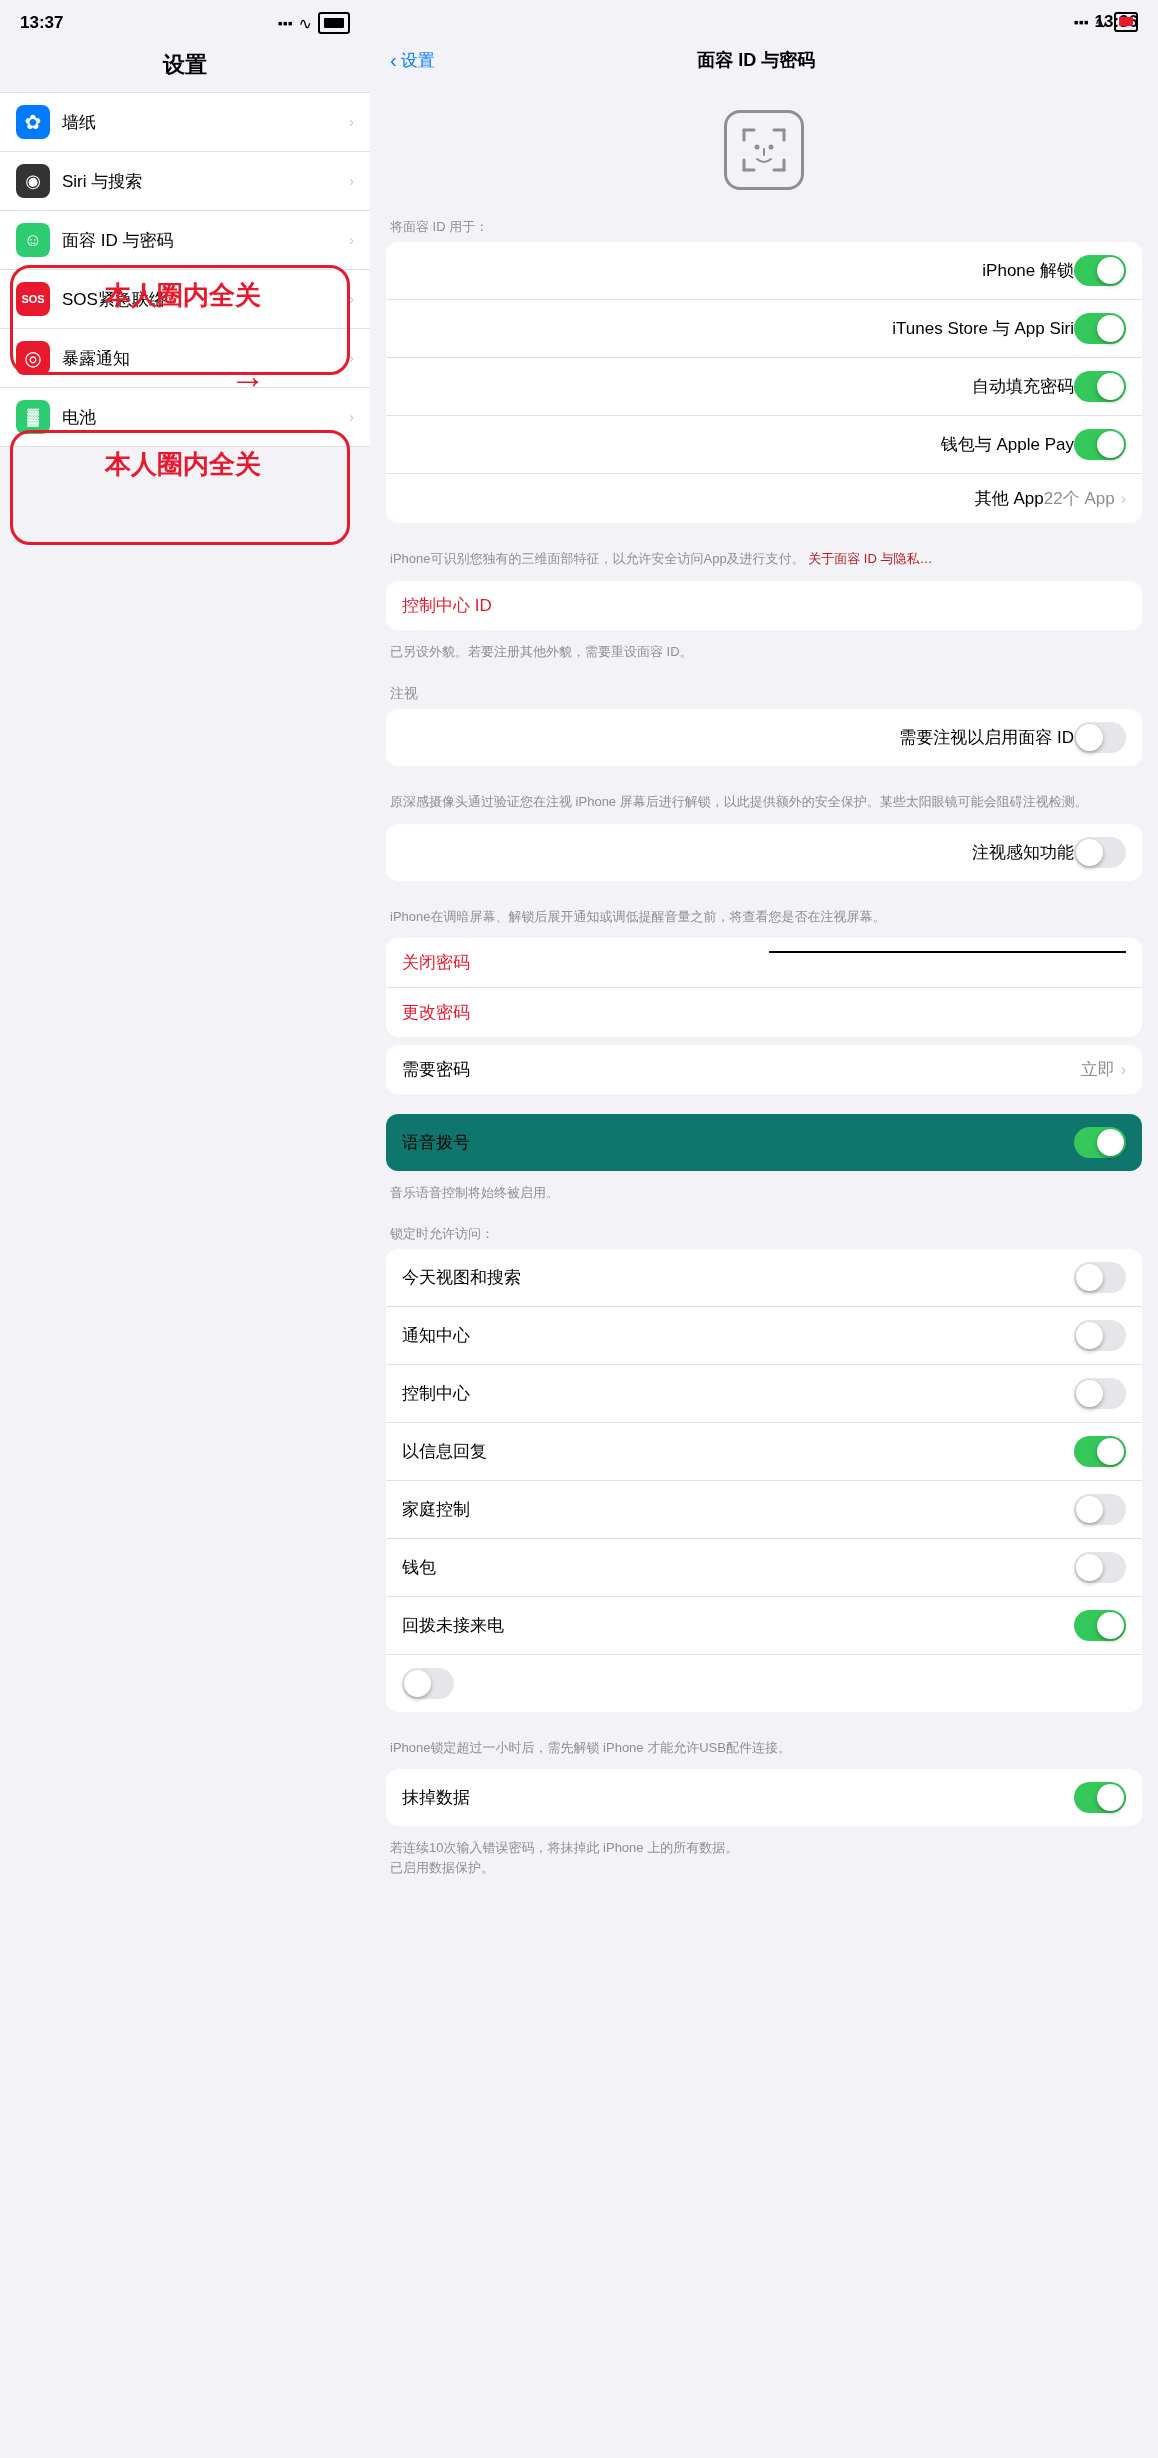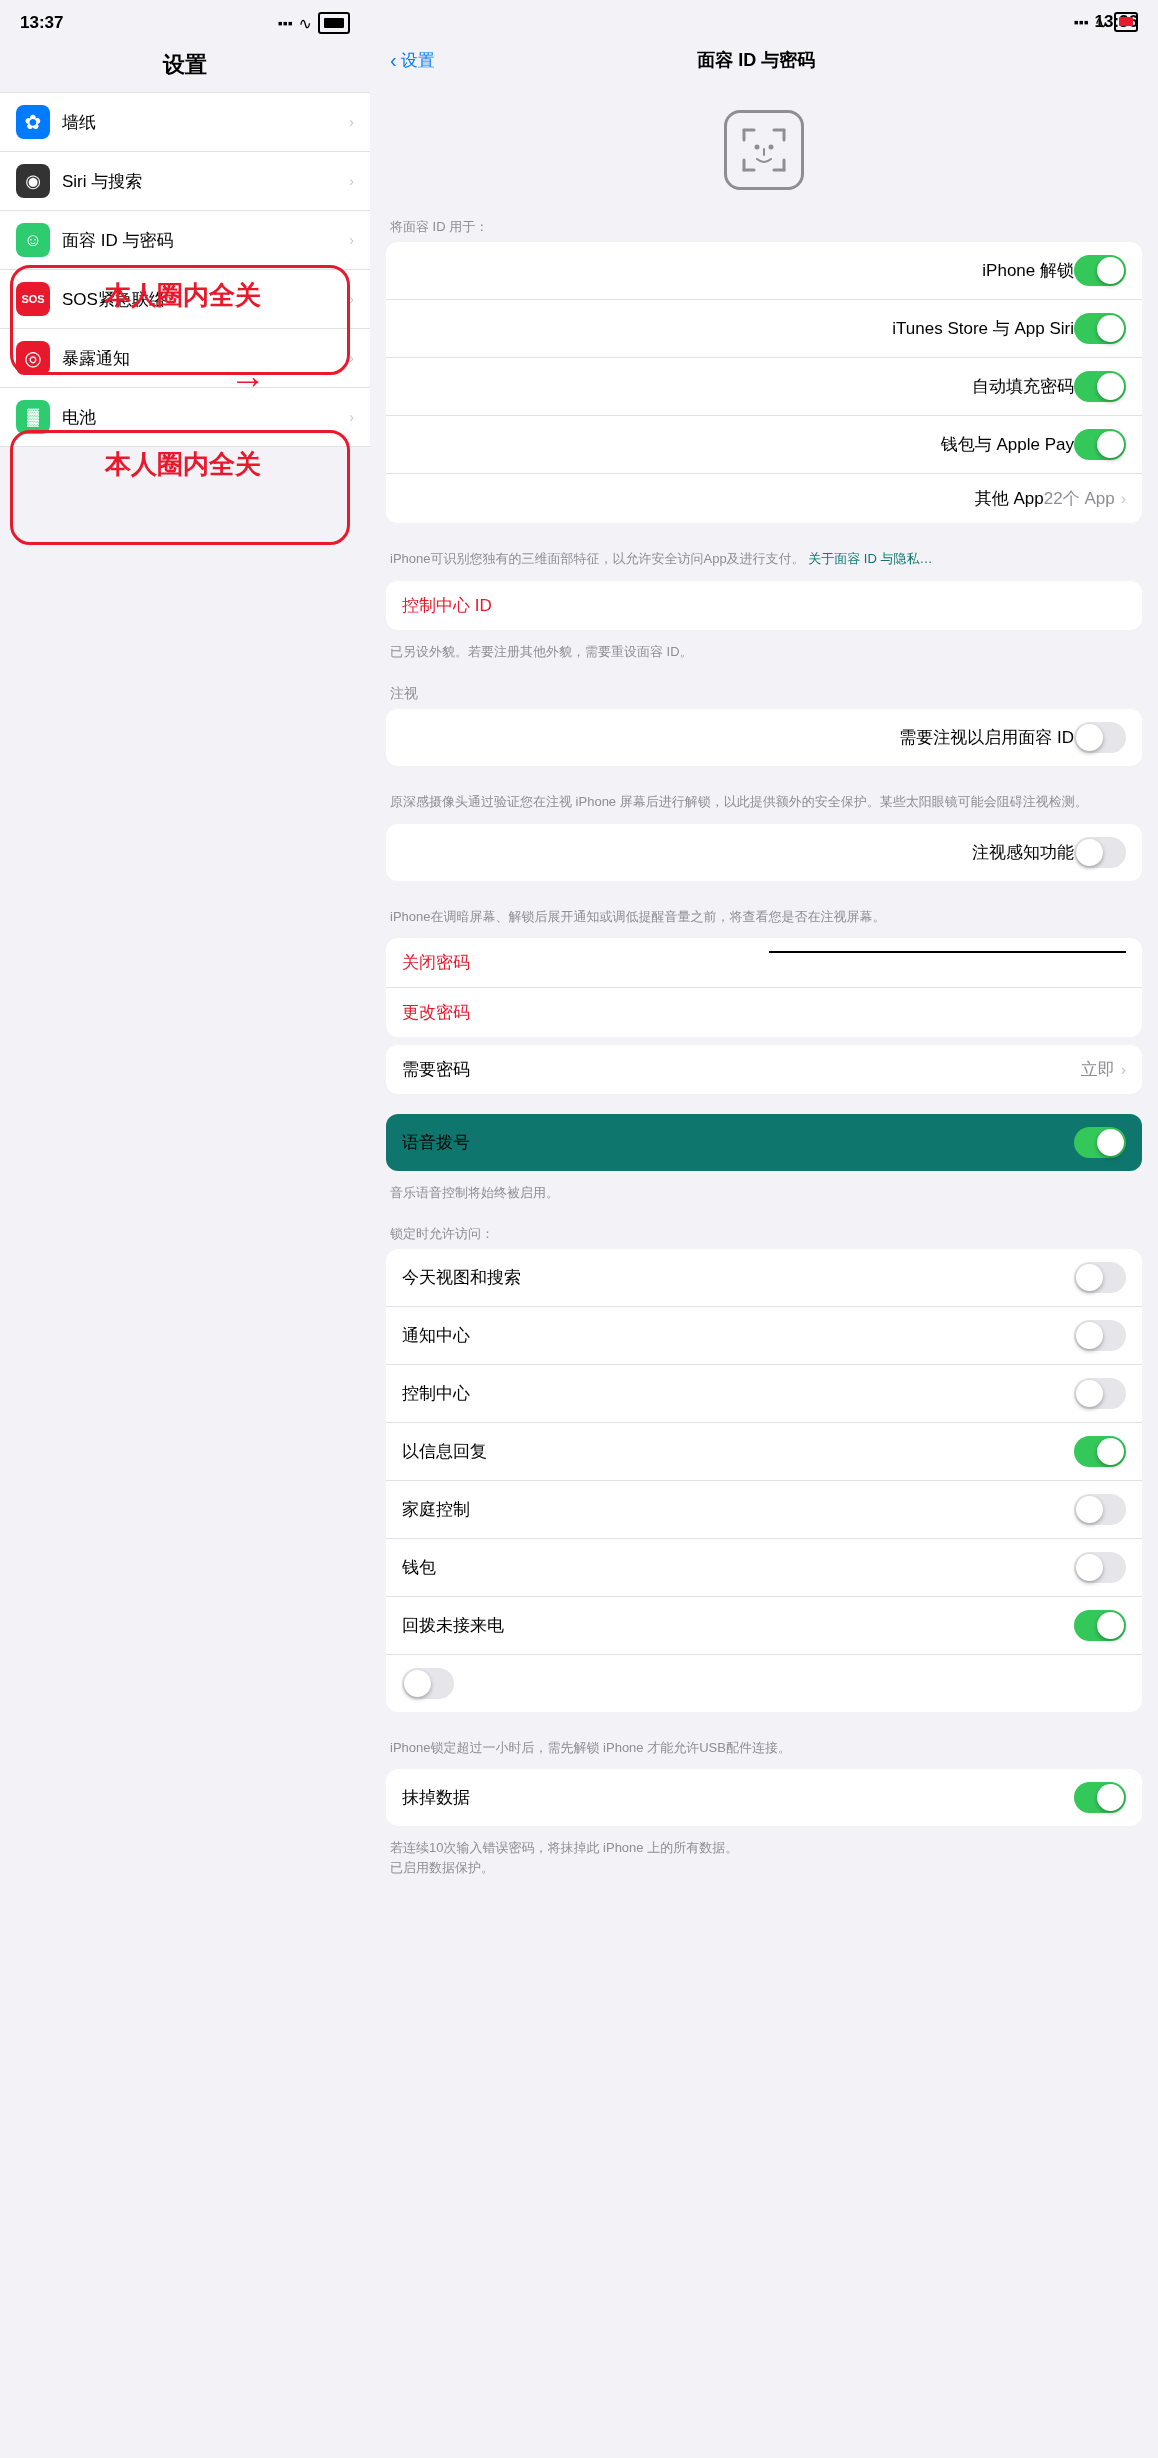--- a/index.html
+++ b/index.html
@@ -220,21 +220,21 @@
     }
 
     .description-text {
       font-size: 13px;
       color: #8e8e93;
       padding: 6px 20px 12px;
       line-height: 1.5;
     }
 
     .link-text {
-      color: #0f766e;
+      color: #b91c1c;
     }
 
     .reset-card {
       background: #fff;
       border-radius: 12px;
       margin: 0 16px 8px;
     }
 
     .reset-row {
       padding: 13px 16px;

